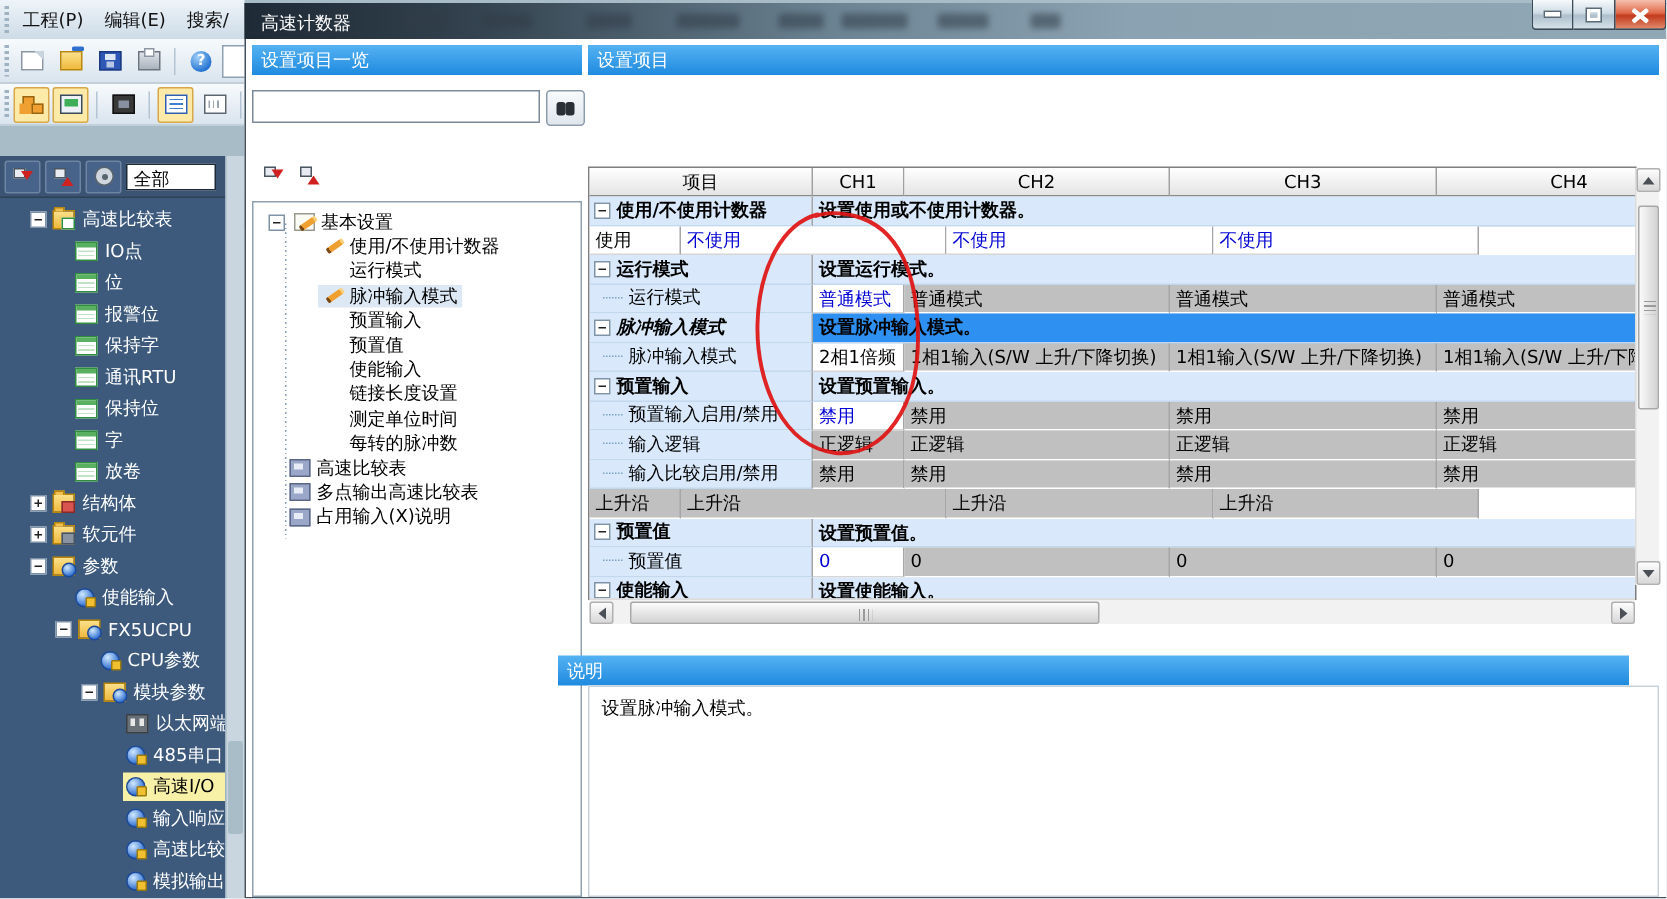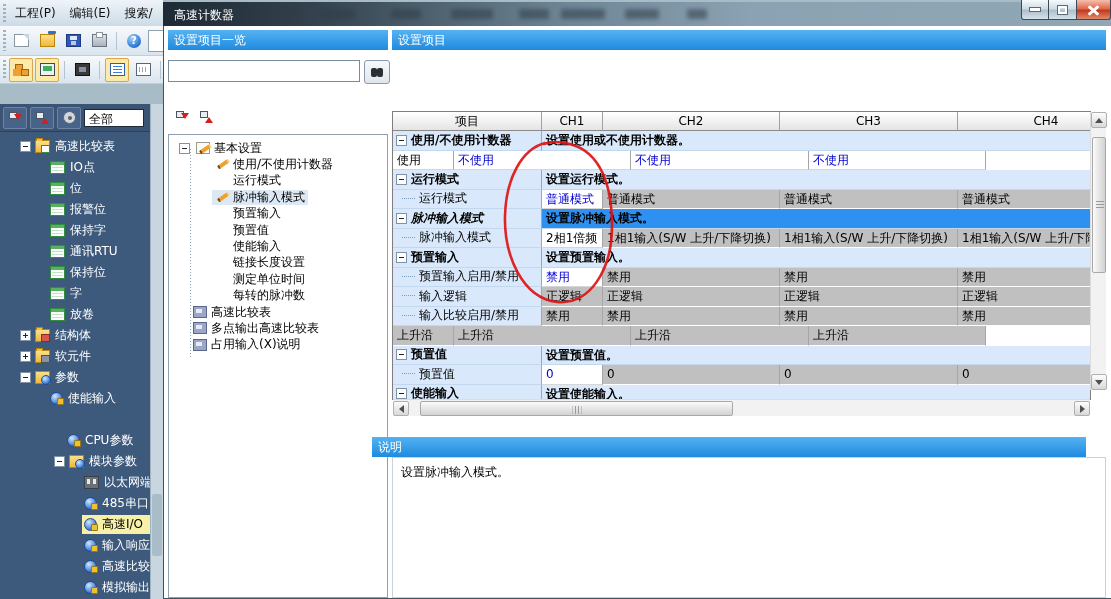--- a/index.html
+++ b/index.html
@@ -330,20 +330,27 @@
           <div>参数</div>
         </div>
       </div>
       <div class="nav-item" style="top: 256px; padding-left: 37px;">
         <div class="exp-spacer"></div>
         <div class="nav-body">
           <div class="ic ic-param"></div>
           <div>使能输入</div>
         </div>
       </div>
+      <div class="nav-item" style="top: 277px; padding-left: 37px;">
+        <div class="exp" style="margin-right: 2px;"></div>
+        <div class="nav-body">
+          <div class="ic ic-param-folder"></div>
+          <div>FX5UCPU</div>
+        </div>
+      </div>
       <div class="nav-item" style="top: 298px; padding-left: 54px;">
         <div class="exp-spacer"></div>
         <div class="nav-body">
           <div class="ic ic-param"></div>
           <div>CPU参数</div>
         </div>
       </div>
       <div class="nav-item" style="top: 319px; padding-left: 54px;">
         <div class="exp" style="margin-right: 2px;"></div>
         <div class="nav-body">

